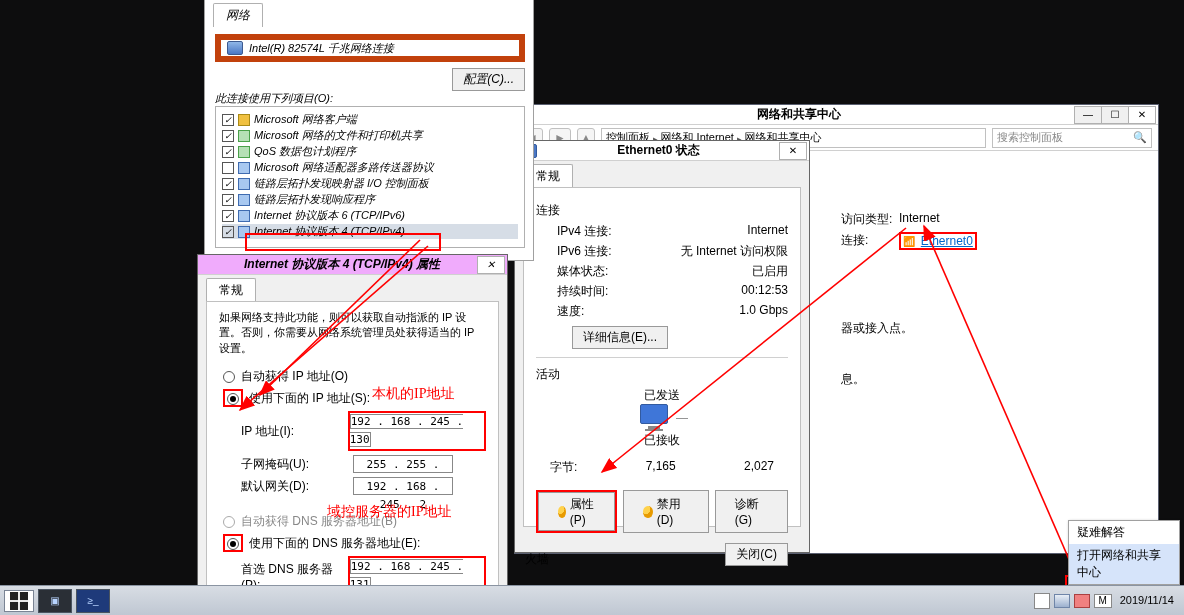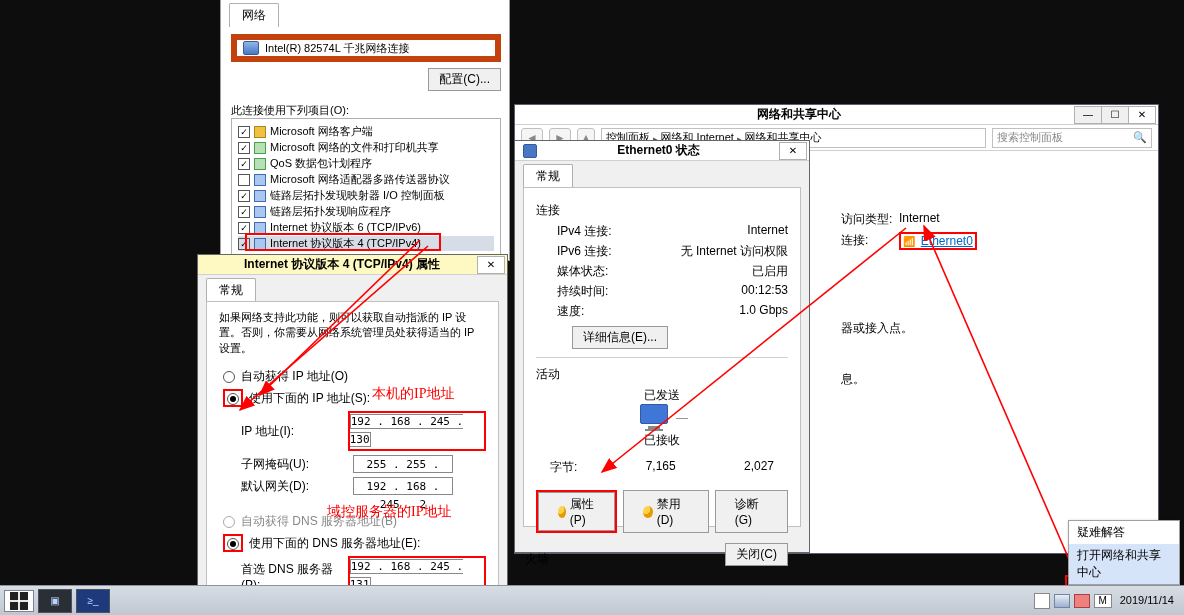--- a/index.html
+++ b/index.html
@@ -64,44 +64,44 @@
   .monitor .foot { width:18px; height:2px; background:#888; position:absolute; left:9px; top:25px;}
   .bytes-row { display:flex; justify-content:space-between; margin:10px 14px 0 14px; font-size:12px;}
   .eth-actions { display:flex; gap:6px; margin-top:14px; }
   .eth-actions .btn{ padding:3px 19px; }
   .shield { width:12px; height:12px; display:inline-block; background: radial-gradient(circle at 30% 30%, #ffd24c 0 40%, #e89b00 41% 100%); border-radius:50%; }
   .eth-close-row { text-align:right; margin-top:10px; padding-right:0; }
   .firewall-line { position:absolute; left:10px; bottom:-16px; font-size:12px; }
 
   
   .win-adapter {
-    position: absolute; left: 220px; top: 0; width: 290px; height: 261px;
-    background: #fff; border:1px solid #a0a0a0; border-top:none;
+    position: absolute; left: 204px; top: 0; width: 330px; height: 261px;
+    background: #fff; border:1px solid #a0a0a0; border-top:none;font-style:italic;
   }
   .win-adapter .tabstrip { background:#fff; padding-top:4px; }
   .adapter-body { padding:6px 8px 8px 10px; font-size:11px;}
   .nic-box { border:6px solid #c2410c; height:28px; margin:2px 0 6px 0; display:flex; align-items:center; padding:0 6px; gap:6px; }
   .nic-ico { width:16px; height:14px; background:linear-gradient(#8fb7e8,#4a77c4); border:1px solid #3c5a90; border-radius:2px; }
-  .cfg-row { text-align:right; margin-bottom:12px; }
+  .cfg-row { text-align:right; margin-bottom:0; }
   .item-list { border:1px solid #b0b0b0; height:142px; padding:4px 6px; overflow:hidden; }
   .item-list .li { display:flex; align-items:center; gap:4px; margin:1px 0; font-size:11px;}
   .chk { width:12px; height:12px; border:1px solid #555; display:inline-flex; align-items:center; justify-content:center; font-size:9px; color:#000;}
   .chk.on::before { content:"✓"; }
   .proto-ico { width:12px; height:12px; display:inline-block; }
   .proto-ico.client  { background:#f0c040; border:1px solid #aa8a16;}
   .proto-ico.service { background:#b6e0b6; border:1px solid #4aa14a;}
   .proto-ico.proto   { background:#a8c8f0; border:1px solid #3f6bb0;}
   .li.sel { background:#d6dde6; }
 
   
   .win-ipv4 {
     position: absolute; left: 197px; top: 254px; width: 311px; height: 348px;
     background: #f0f0f0; border:1px solid #666;
   }
-  .win-ipv4 .titlebar { background:#fef9c3; }
+  .win-ipv4 .titlebar { background:#f0abfc;font-style:italic; }
   .ipv4-body { background:#fff; margin:0 8px 8px 8px; border:1px solid #c0c0c0; height:298px; padding:8px 12px; position:relative;}
   .desc { font-size:11px; margin-bottom:12px; line-height:1.4; }
   .radio-row { display:flex; align-items:center; gap:6px; margin:4px 0 4px 4px; font-size:12px;}
   .radio { width:12px; height:12px; border:1px solid #555; border-radius:50%; display:inline-flex; align-items:center; justify-content:center;}
   .radio.on::before { content:""; width:6px; height:6px; background:#000; border-radius:50%; }
   .ip-row { display:flex; align-items:center; margin:4px 0 4px 22px; font-size:12px;}
   .ip-row .lbl { width:112px; }
   .ip-cell { width:100px; height:18px; border:1px solid #888; background:#fff; text-align:center; font-family:Consolas,monospace; font-size:11px; line-height:18px;}
   .disabled-section { color:#888; }
   .disabled-section .radio { border-color:#aaa; }

